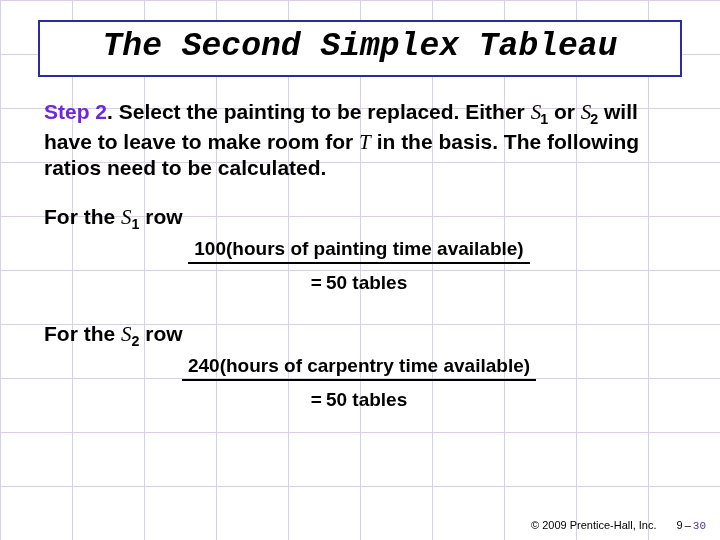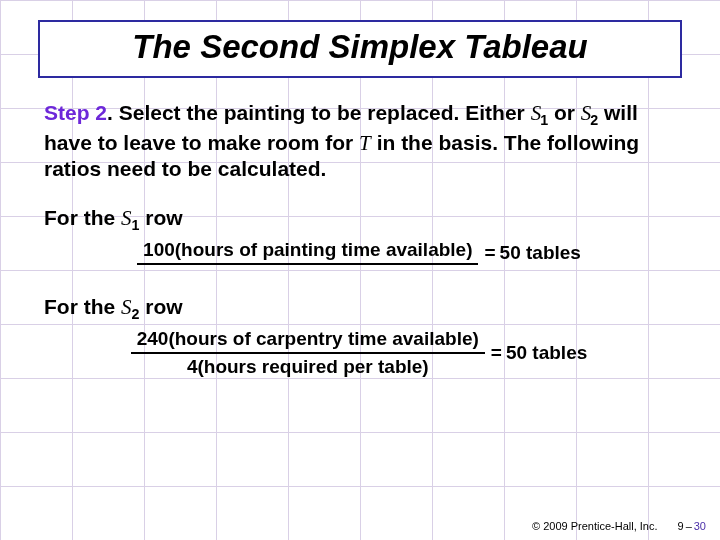--- a/index.html
+++ b/index.html
@@ -29,21 +29,21 @@
   .title-box {
     margin: 8px 24px 0 24px;
     border: 2px solid #2d2aa0;
     background: #fff;
     padding: 6px 8px 10px 8px;
   }
   .title-text {
     font-size: 33px;
     font-weight: bold;
     font-style: italic;
-    font-family: Liberation Sans, sans-serif;
+    font-family: Liberation Mono, monospace;
     color: #000;
     text-align: center;
   }
   .body {
     padding: 22px 32px 0 30px;
   }
   .para {
     font-size: 21px;
     font-weight: bold;
     line-height: 1.22;
@@ -60,20 +60,21 @@
     margin-top: 24px;
     margin-bottom: 6px;
   }
   .frac-wrap {
     display: flex;
     align-items: center;
     justify-content: center;
     gap: 6px;
     margin: 4px auto 0 auto;
     font-family: Arial, sans-serif;
+    flex-direction: column;
   }
   .frac {
     display: inline-flex;
     flex-direction: column;
     align-items: center;
     font-size: 19px;
     font-weight: bold;
   }
   .frac .num, .frac .den {
     padding: 0 6px;
@@ -98,21 +99,21 @@
     right: 14px;
     bottom: 8px;
     font-size: 11px;
     color: #000;
     display: flex;
     gap: 20px;
     font-family: Arial, sans-serif;
   }
   .footer .pg .chap { color: #000; }
   .footer .pg .dash { color: #000; padding: 0 2px;}
-  .footer .pg .num { color: #4a2fa8; }
+  .footer .pg .num { color: #4a2fa8; font-family: Liberation Mono, monospace; }
 </style>
 </head>
 <body>
 
 <div class="grid-bg"></div>
 
 <div class="content">
 
   <div class="title-box">
     <div class="title-text">The Second Simplex Tableau</div>
@@ -140,21 +141,20 @@
     </div>
 
     <p class="rowlabel" style="margin-top:28px;">
       <span>For the </span><span class="svar">S</span><span class="ssub">2</span><span> row</span>
     </p>
 
     <div class="frac-wrap">
       <div class="frac">
         <div class="num">240(hours of carpentry time available)</div>
         <div class="bar"></div>
-        <div class="den">4(hours required per table)</div>
       </div>
       <div class="eq">
         <span class="eqsym">=</span>
         <span>50 tables</span>
       </div>
     </div>
 
   </div>
 
   <div class="footer">

